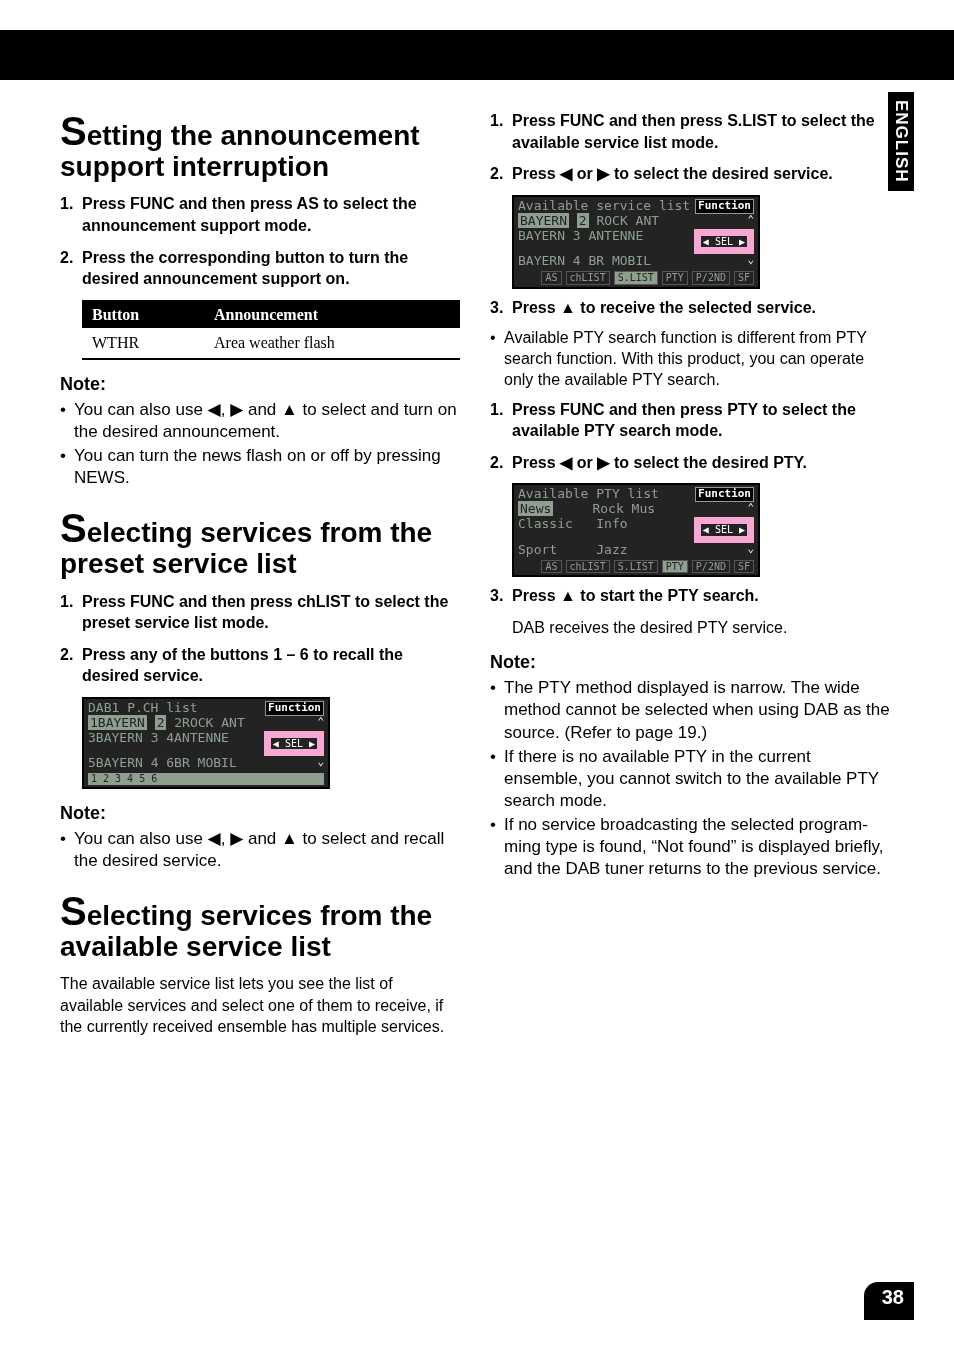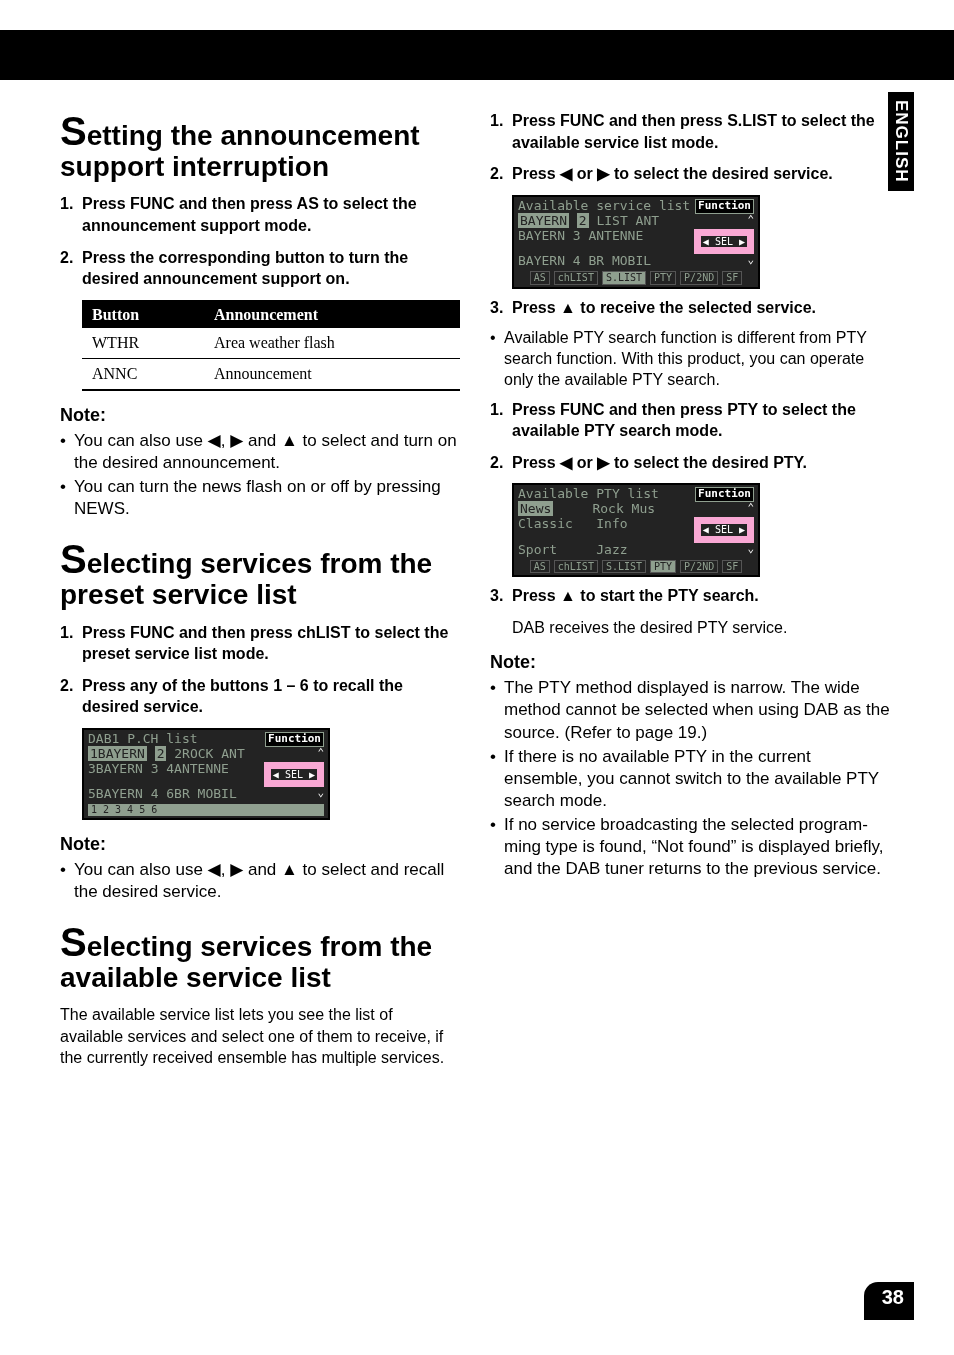--- a/index.html
+++ b/index.html
@@ -141,21 +141,21 @@
     font-size: 13px;
     line-height: 1.15;
     padding: 2px 4px;
     position: relative;
   }
   .lcd .row { display: flex; justify-content: space-between; }
   .lcd .hl { background: #8f9f8f; color:#232323; padding: 0 2px;}
   .lcd .fn { color:#fff; background:#000; font-weight:bold; padding:0 2px; font-size:11px; border:1px solid #8f9f8f;}
   .lcd .strip { 
     display:flex; gap:4px; font-size:10px; margin-top:2px;
-    justify-content: center;
+    justify-content: flex-end;
   }
   .lcd .strip span{ border:1px solid #555; padding:0 3px; color:#8f9f8f;}
   .lcd .strip span.on{ background:#8f9f8f; color:#232323;}
   .lcd .arrow{ font-size:11px; color:#fff;}
   .lcd .sel{ border:7px solid #f9a8d4; padding:0 2px; font-size:10px; color:#fff;}
 
   .tri { font-family: Arial; }
 </style>
 </head>
 <body>
@@ -184,24 +184,20 @@
     <table class="btable">
       <tbody>
           <tr>
         <th>Button</th>
         <th>Announcement</th>
       </tr>
       <tr>
         <td>WTHR</td>
             <td>Area weather flash</td>
       </tr>
-      <tr>
-        <td>ANNC</td>
-            <td>Announcement</td>
-      </tr>
     </tbody>
       </table>
 
     <div class="noteh">Note:</div>
     <ul class="bul">
       <li>
           <span class="dot">•</span>
           <span class="t">
         <span>You can also use </span><span class="tri">◀</span><span>, </span><span class="tri">▶</span><span> and </span><span class="tri">▲</span><span> to select and turn on the desired announcement.</span>
       </span>
@@ -274,21 +270,21 @@
         <span>Press </span><span class="tri">◀</span><span> or </span><span class="tri">▶</span><span> to select the desired ser­vice.</span>
       </span>
     </div>
 
     <div class="lcd">
       <div class="row">
           <span>Available service list</span>
           <span class="fn">Function</span>
         </div>
       <div class="row">
-          <span><span class="hl">BAYERN</span>&nbsp;<span class="hl">2</span>&nbsp;<span>LIST ANT</span></span>
+          <span><span class="hl">BAYERN</span>&nbsp;<span class="hl">2</span>&nbsp;<span>ROCK ANT</span></span>
           <span class="arrow">⌃</span>
         </div>
       <div class="row">
           <span><span>BAYERN</span>&nbsp;<span>3</span>&nbsp;<span>ANTENNE</span></span>
           <span class="sel">◀ <span>SEL</span> ▶</span>
         </div>
       <div class="row">
           <span><span>BAYERN</span>&nbsp;<span>4</span>&nbsp;<span>BR MOBIL</span></span>
           <span class="arrow">⌄</span>
         </div>

